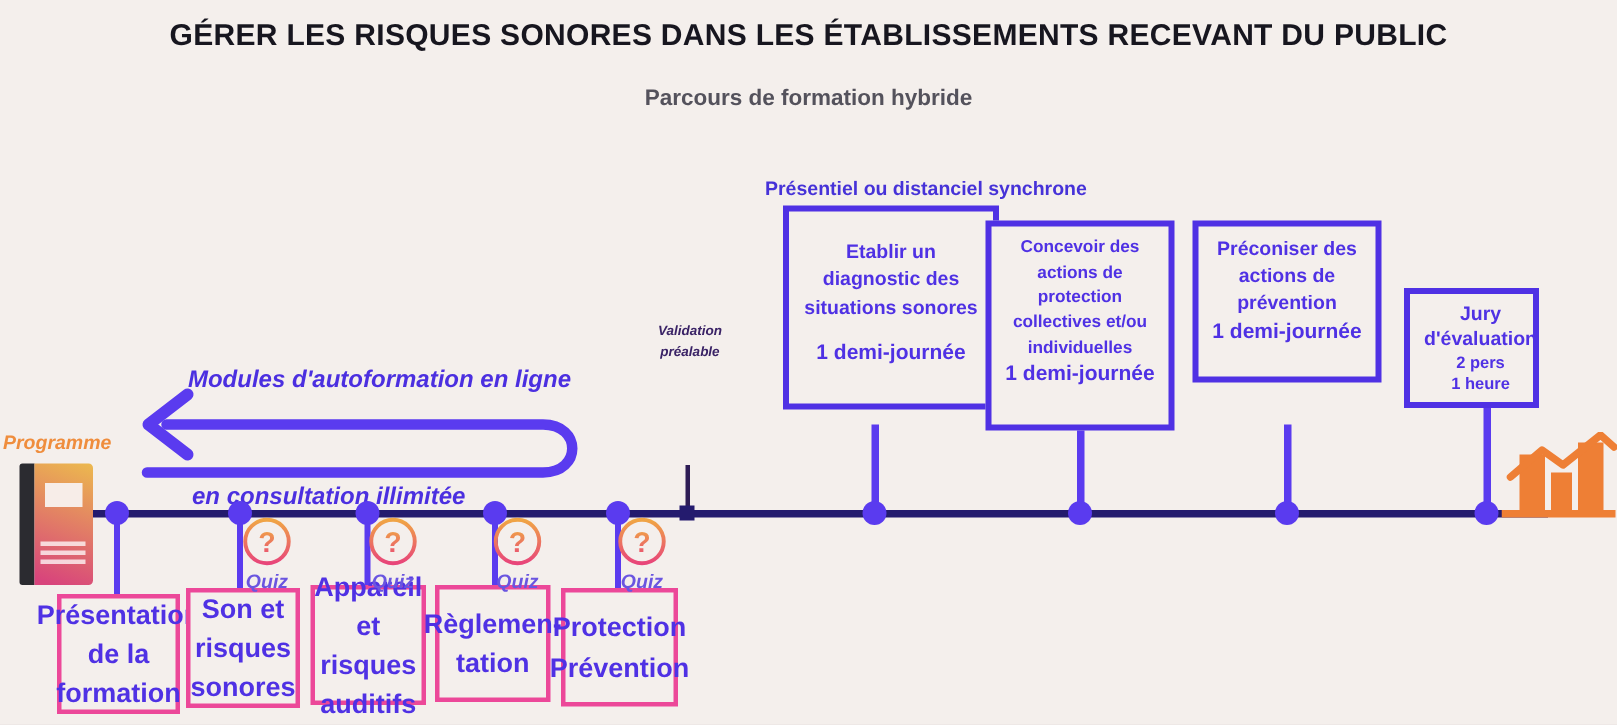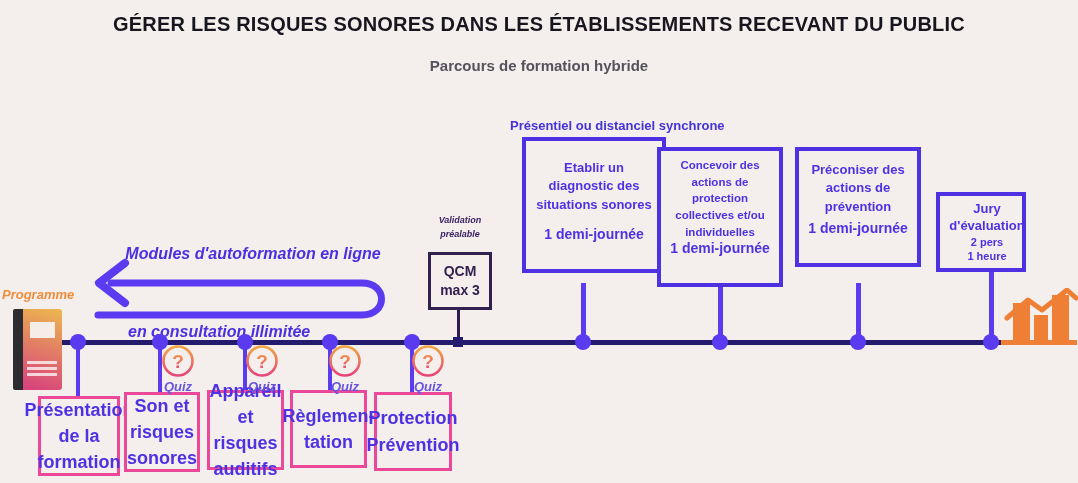--- a/index.html
+++ b/index.html
@@ -143,36 +143,32 @@
   <div class="abs connector" style="left:76px;top:342px;width:4px;height:54px"></div>
   <div class="abs connector" style="left:158px;top:342px;width:4px;height:50px"></div>
   <div class="abs connector" style="left:243px;top:342px;width:4px;height:48px"></div>
   <div class="abs connector" style="left:328px;top:342px;width:4px;height:48px"></div>
   <div class="abs connector" style="left:410px;top:342px;width:4px;height:50px"></div>
 
   <div class="abs validation-label">
     <span>Validation</span><br>
     <span>préalable</span>
   </div>
-  <div class="abs qcm-box">
-    <span>QCM</span>
-    <span>max 3</span>
-  </div>
   <div class="abs qcm-connector"></div>
   <div class="abs qcm-square"></div>
 
   <div class="abs session-box" style="left:522px;top:137px;width:144px;height:136px">
     <div class="session-title">Etablir un diagnostic des situations sonores</div>
     <div class="session-duration">1 demi-journée</div>
   </div>
   <div class="abs session-box" style="left:657px;top:147px;width:126px;height:140px">
     <div class="session-title small">Concevoir des actions de protection collectives et/ou individuelles</div>
     <div class="session-duration">1 demi-journée</div>
   </div>
-  <div class="abs session-box" style="left:795px;top:147px;width:126px;height:120px">
+  <div class="abs session-box" style="left:795px;top:147px;width:126px;height:108px">
     <div class="session-title">Préconiser des actions de prévention</div>
     <div class="session-duration">1 demi-journée</div>
   </div>
 
   <div class="abs jury-box">
     <div class="jury-title">Jury d'évaluation</div>
     <div class="jury-detail">2 pers</div>
     <div class="jury-detail">1 heure</div>
   </div>
 

